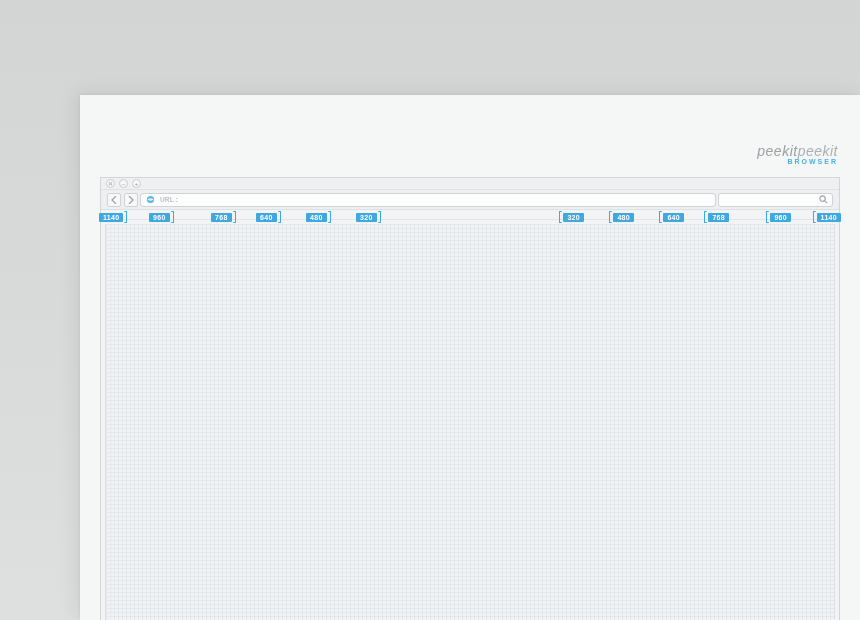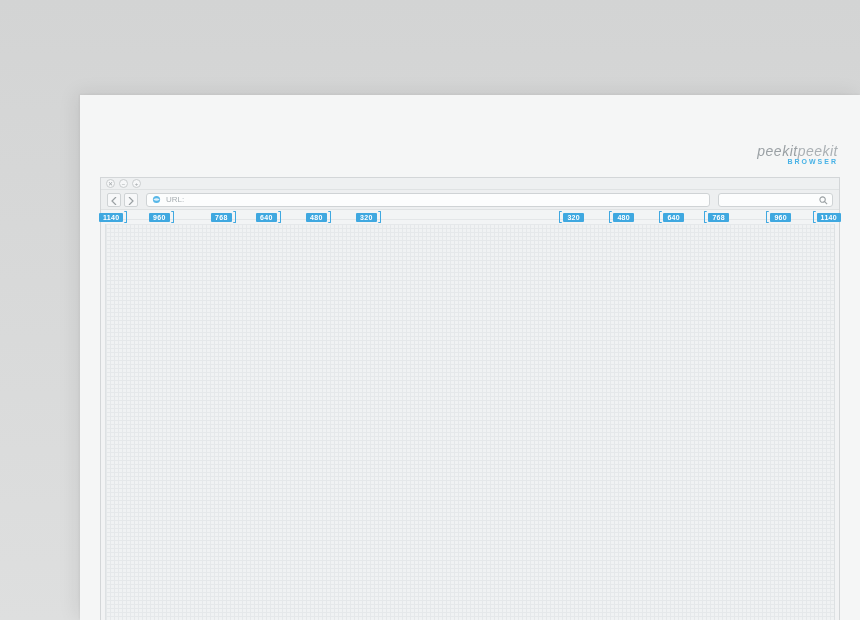--- a/index.html
+++ b/index.html
@@ -70,24 +70,25 @@
     justify-content: center;
     font-size: 6px;
     line-height: 1;
     color: #9ca2a5;
     background: #f6f7f8;
   }
   .toolbar {
     height: 20px;
     display: flex;
     align-items: center;
-    gap: 8px;
+    gap: 2px;
     padding: 0 6px;
     border-bottom: 1px solid #dfe2e3;
     background: #edeff0;
+    font-family: Liberation Mono, monospace;
   }
   .navbtns { display: flex; gap: 3px; }
   .navbtn {
     width: 14px; height: 14px;
     border: 1px solid #cfd3d5;
     border-radius: 2px;
     background: #f7f8f9;
     display: flex;
     align-items: center;
     justify-content: center;

